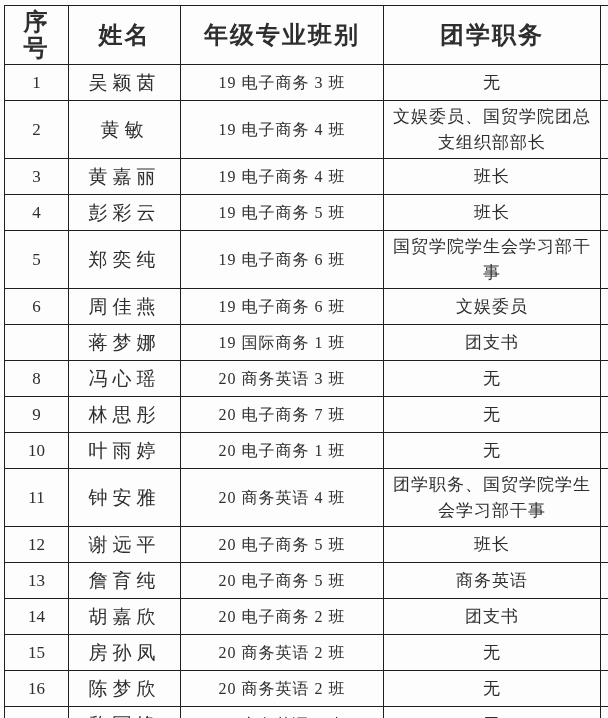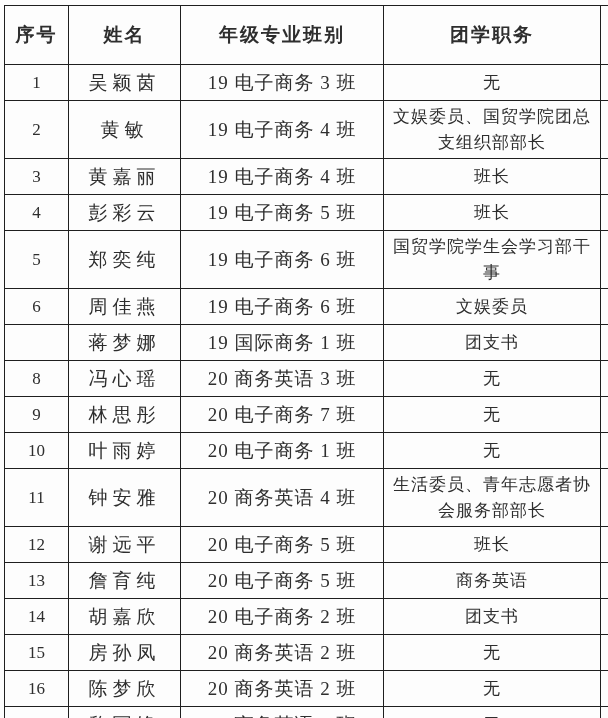--- a/index.html
+++ b/index.html
@@ -36,29 +36,29 @@
     border: 1.5px solid var(--border-color, #1f1f1f);
     text-align: center;
     vertical-align: middle;
     padding: 2px 6px;
     background: #fdfdfd;
     overflow: hidden;
     line-height: 26px;
   }
   thead th {
     height: 54px;
-    font-size: 19px;
+    font-size: 24px;
     font-weight: bold;
     letter-spacing: 2px;
   }
   tr.r-s td { height: 31px; }   
   tr.r-d td { height: 53px; } 
   td.cell-index { font-size: 17px; }
   td.cell-name  { font-size: 19px; letter-spacing: 5px; }
-  td.cell-class { font-size: 19px; letter-spacing: 1px; }
+  td.cell-class { font-size: 16px; letter-spacing: 1px; }
   td.cell-position { font-size: 17px; letter-spacing: 1px; }
 </style>
 </head>
 <body>
 
 <div class="page">
   <table class="roster">
     <colgroup>
       <col class="c-index">
         <col class="c-name">
@@ -143,21 +143,21 @@
         <td class="cell-index">10</td>
         <td class="cell-name">叶雨婷</td>
         <td class="cell-class">20 电子商务 1 班</td>
         <td class="cell-position">无</td>
         <td></td>
       </tr>
       <tr class="r-d">
         <td class="cell-index">11</td>
         <td class="cell-name">钟安雅</td>
         <td class="cell-class">20 商务英语 4 班</td>
-        <td class="cell-position">生活委员、青年志愿者协会服务部部长</td>
+        <td class="cell-position">团学职务、国贸学院学生会学习部干事</td>
         <td></td>
       </tr>
       <tr class="r-s">
         <td class="cell-index">12</td>
         <td class="cell-name">谢远平</td>
         <td class="cell-class">20 电子商务 5 班</td>
         <td class="cell-position">班长</td>
         <td></td>
       </tr>
       <tr class="r-s">

